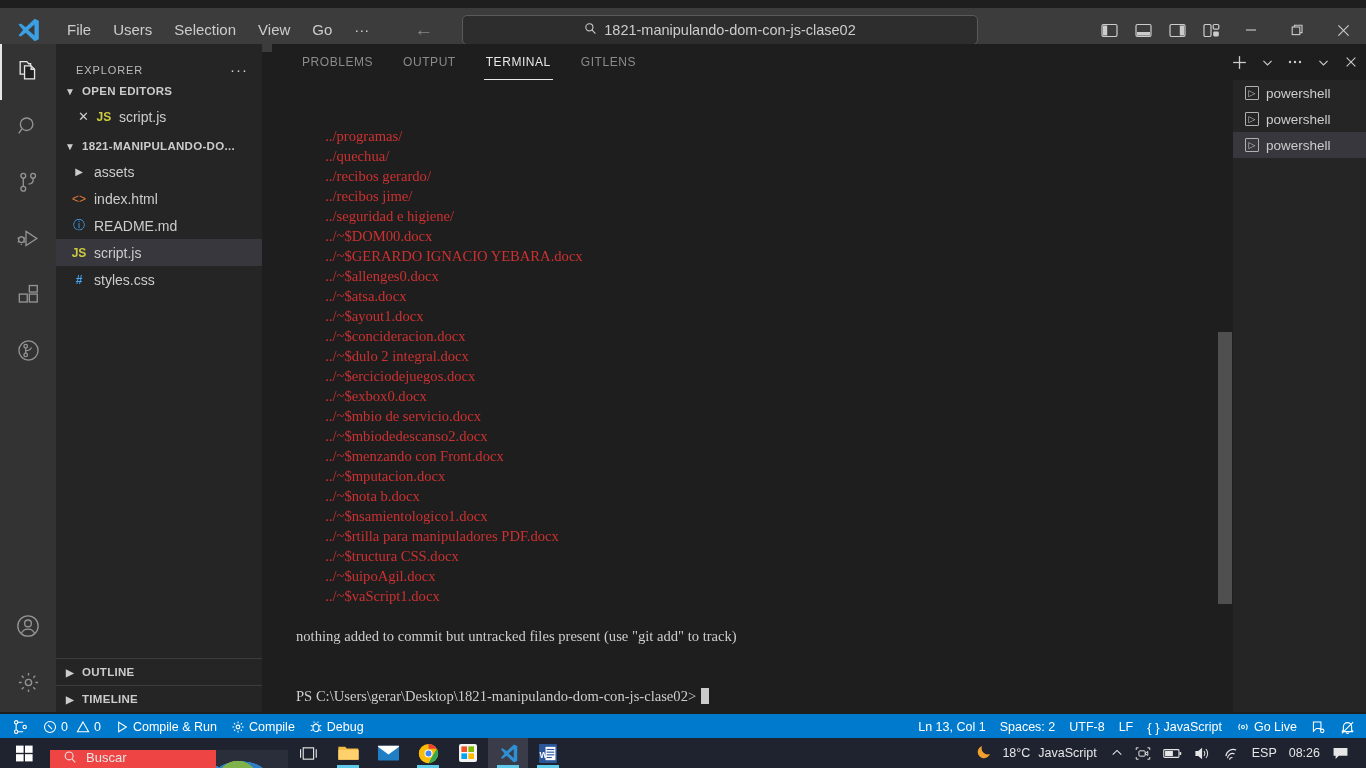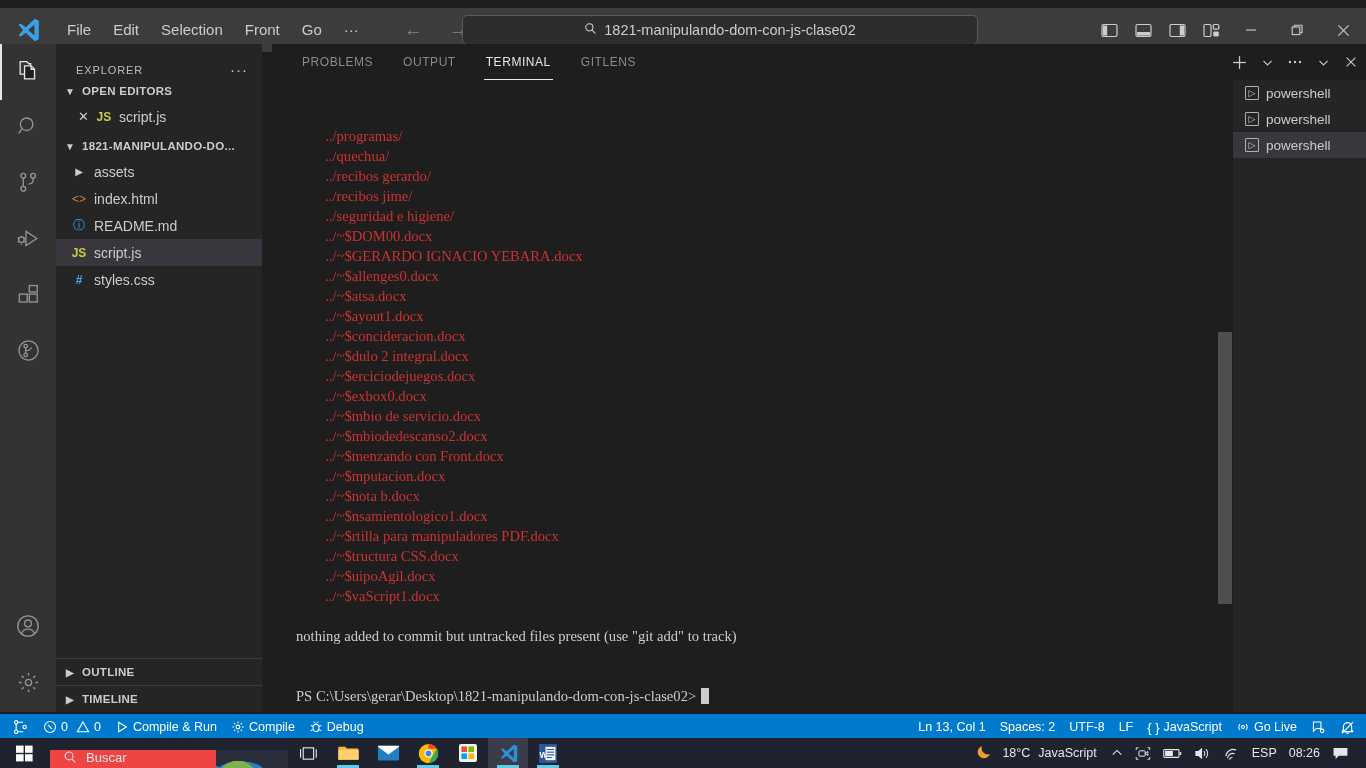--- a/index.html
+++ b/index.html
@@ -183,23 +183,23 @@
 <body>
 
 <div id="titlebar">
   <div id="vscode-logo">
     <svg width="26" height="26" viewBox="0 0 32 32">
       <path d="M24.3 2.2 13.2 12.6 7 8 4.3 9.3l5.6 6.7-5.6 6.7L7 24l6.2-4.6 11.1 10.4 5-2.4V4.6l-5-2.4zM24 9.1v13.8l-7.8-6.9L24 9.1z" fill="#3aa0e3"></path>
     </svg>
   </div>
   <div class="menu-list">
     <div class="menu-item">File</div>
-    <div class="menu-item">Edit</div>
+    <div class="menu-item">Users</div>
     <div class="menu-item">Selection</div>
-    <div class="menu-item">Front</div>
+    <div class="menu-item">View</div>
     <div class="menu-item">Go</div>
     <div class="menu-item">···</div>
   </div>
   <div class="nav-arrows">
     <span class="arr">←</span>
     <span class="arr">→</span>
   </div>
 
   <div id="searchbox">
     <span>

